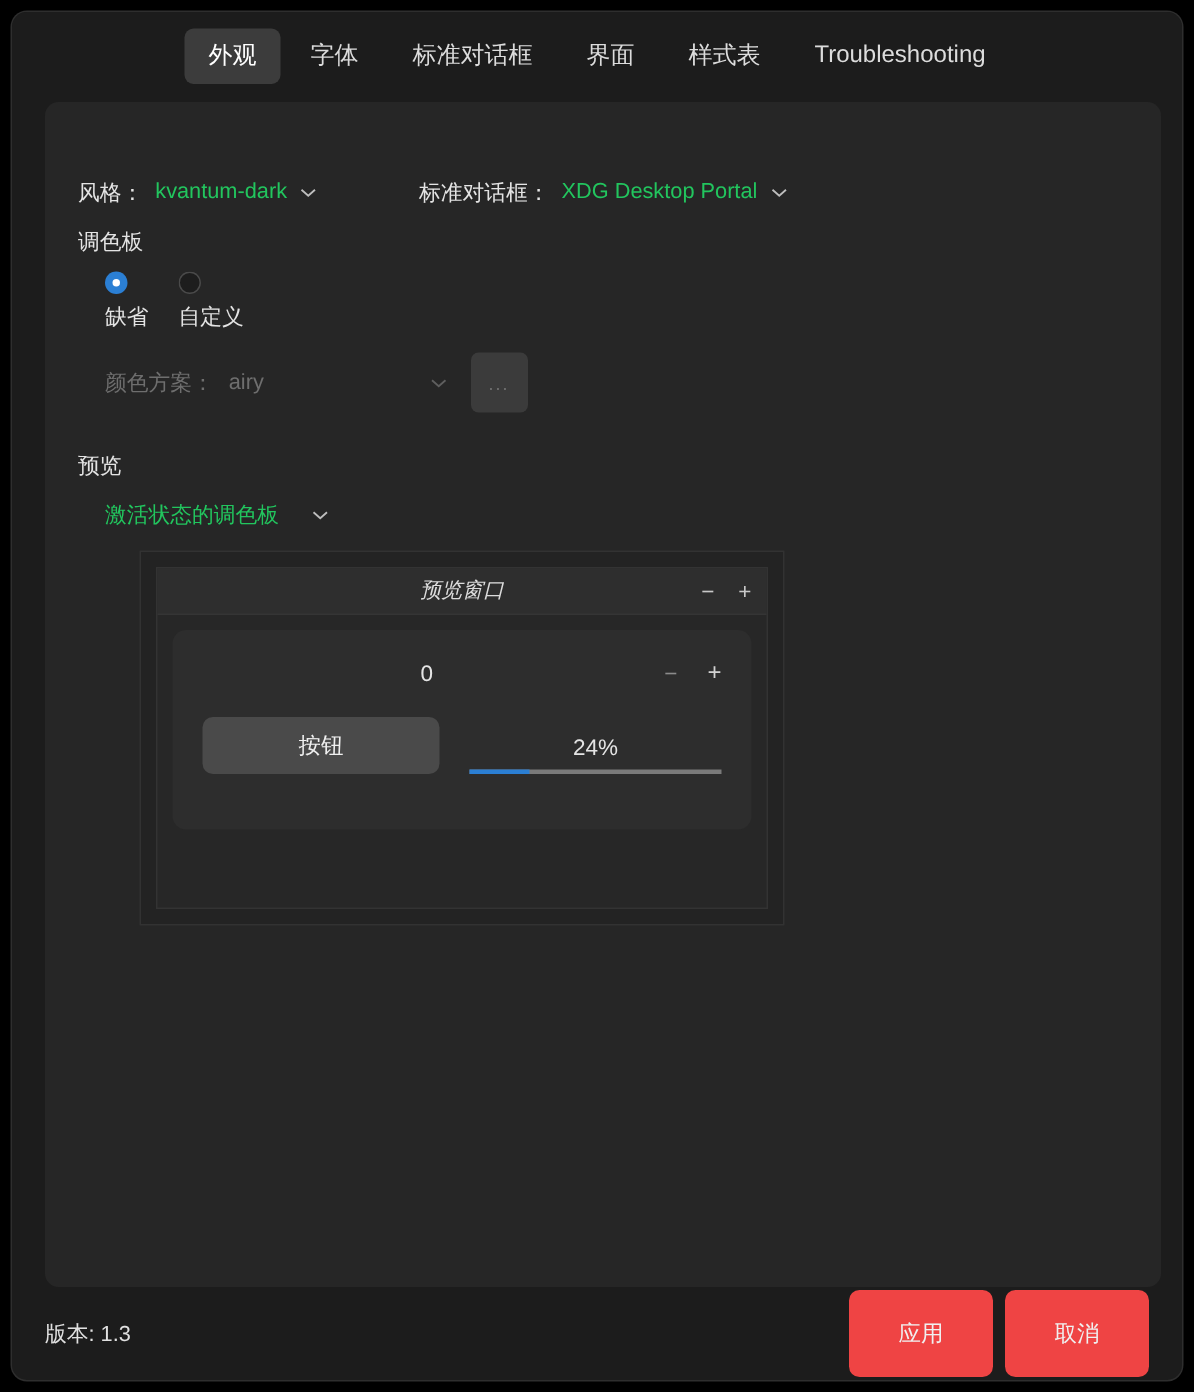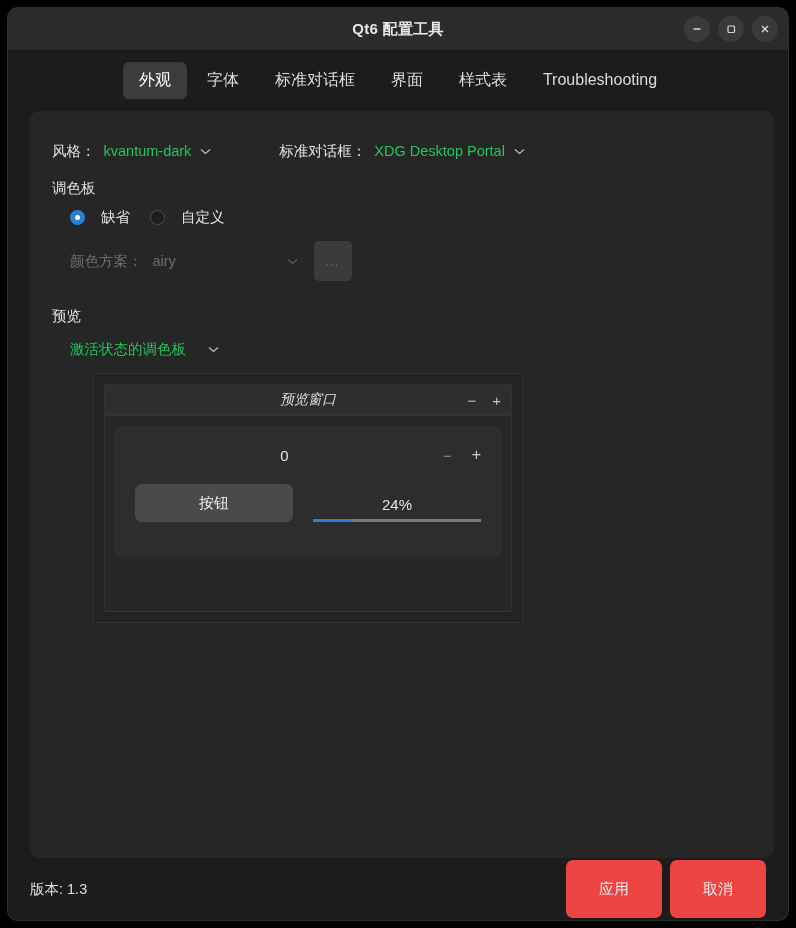--- a/index.html
+++ b/index.html
@@ -101,23 +101,24 @@
     border-radius: 9px;
     flex: 1;
     position: relative;
     overflow: hidden;
   }
 
   .form-area { padding: 26px 0 0 22px; }
 
   .row {
     display: flex;
-    align-items: center;
+    align-items: flex-end;
     height: 28px;
     margin-bottom: 4px;
+    margin-top: 16px;
   }
   .label {
     color: #e4e4e4;
     font-size: 14.5px;
     white-space: nowrap;
   }
   .label.dim { color: #6e6e6e; }
 
   .combo {
     display: flex;
@@ -142,24 +143,24 @@
 
   
   .radio-group {
     display: flex;
     align-items: center;
     gap: 8px;
     margin-left: 18px;
   }
   .radio {
     display: flex;
-    align-items: center;
-    gap: 16px;
+    gap: 6px;
     cursor: pointer;
     margin-right: 12px;
+    flex-direction: column;
   }
   .radio-mark {
     width: 15px;
     height: 15px;
     border-radius: 50%;
     background: #1d1d1d;
     box-shadow: inset 0 0 0 1px #4a4a4a;
     display: flex;
     align-items: center;
     justify-content: center;
@@ -373,41 +374,20 @@
     align-items: center;
     justify-content: center;
     cursor: pointer;
   }
 </style>
 </head>
 <body>
 
 <div id="app-window">
 
-  <div class="titlebar">
-    <div class="titlebar-title">Qt6 配置工具</div>
-    <div class="win-controls">
-      <div class="win-btn">
-        <svg width="12" height="12" viewBox="0 0 12 12">
-          <line x1="2.5" y1="6" x2="9.5" y2="6" stroke="#d8d8d8" stroke-width="1.3"></line>
-        </svg>
-      </div>
-      <div class="win-btn">
-        <svg width="12" height="12" viewBox="0 0 12 12">
-          <rect x="3" y="3" width="6.5" height="6.5" rx="1" fill="none" stroke="#d8d8d8" stroke-width="1.2"></rect>
-        </svg>
-      </div>
-      <div class="win-btn">
-        <svg width="12" height="12" viewBox="0 0 12 12">
-          <line x1="3" y1="3" x2="9" y2="9" stroke="#d8d8d8" stroke-width="1.3"></line>
-          <line x1="9" y1="3" x2="3" y2="9" stroke="#d8d8d8" stroke-width="1.3"></line>
-        </svg>
-      </div>
-    </div>
-  </div>
 
   <div class="tabbar">
     <div class="tab selected">外观</div>
     <div class="tab">字体</div>
     <div class="tab">标准对话框</div>
     <div class="tab">界面</div>
     <div class="tab">样式表</div>
     <div class="tab">Troubleshooting</div>
   </div>
 

